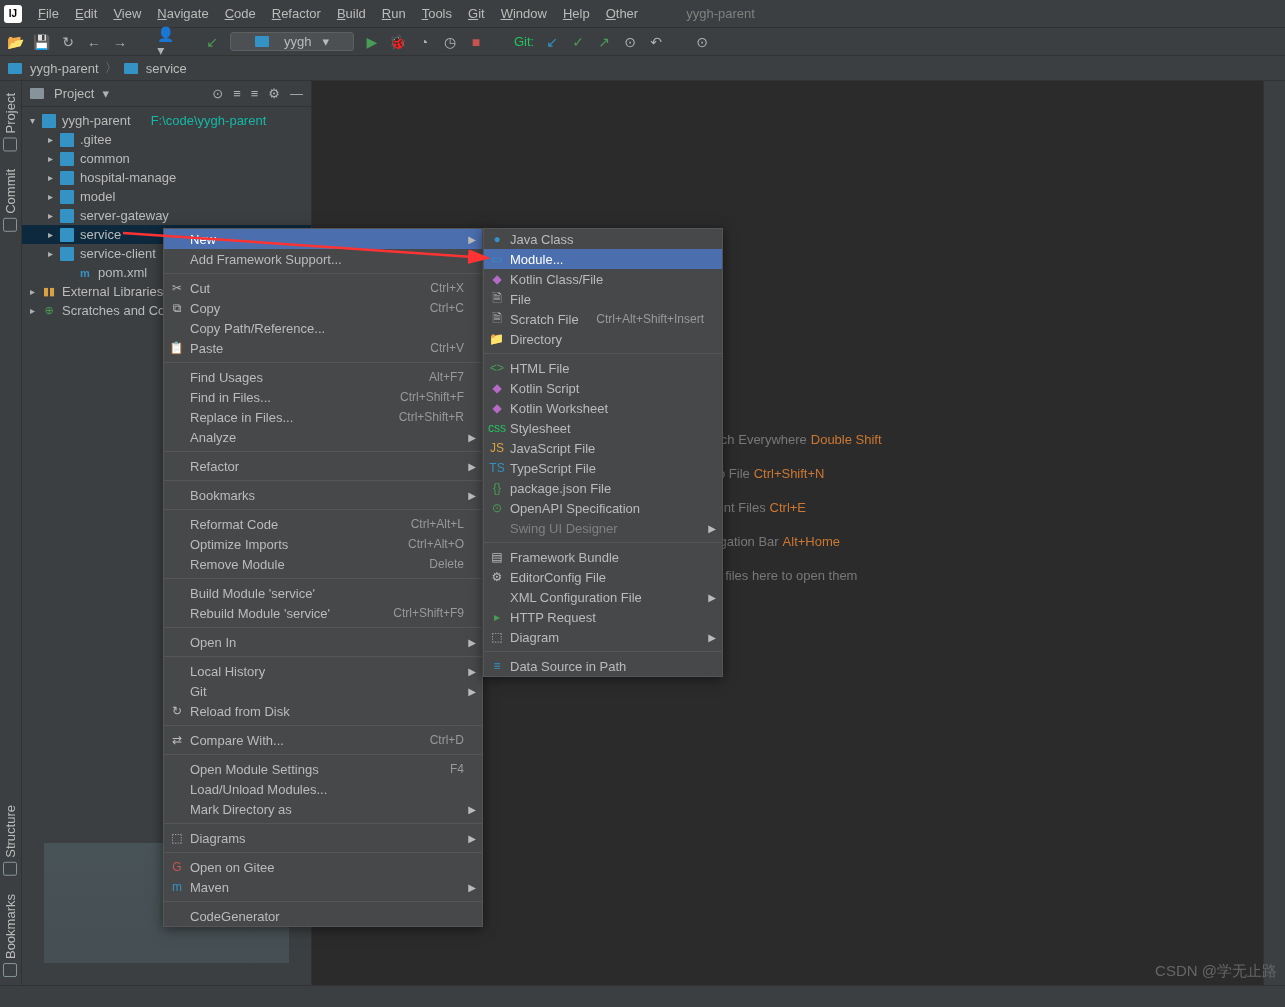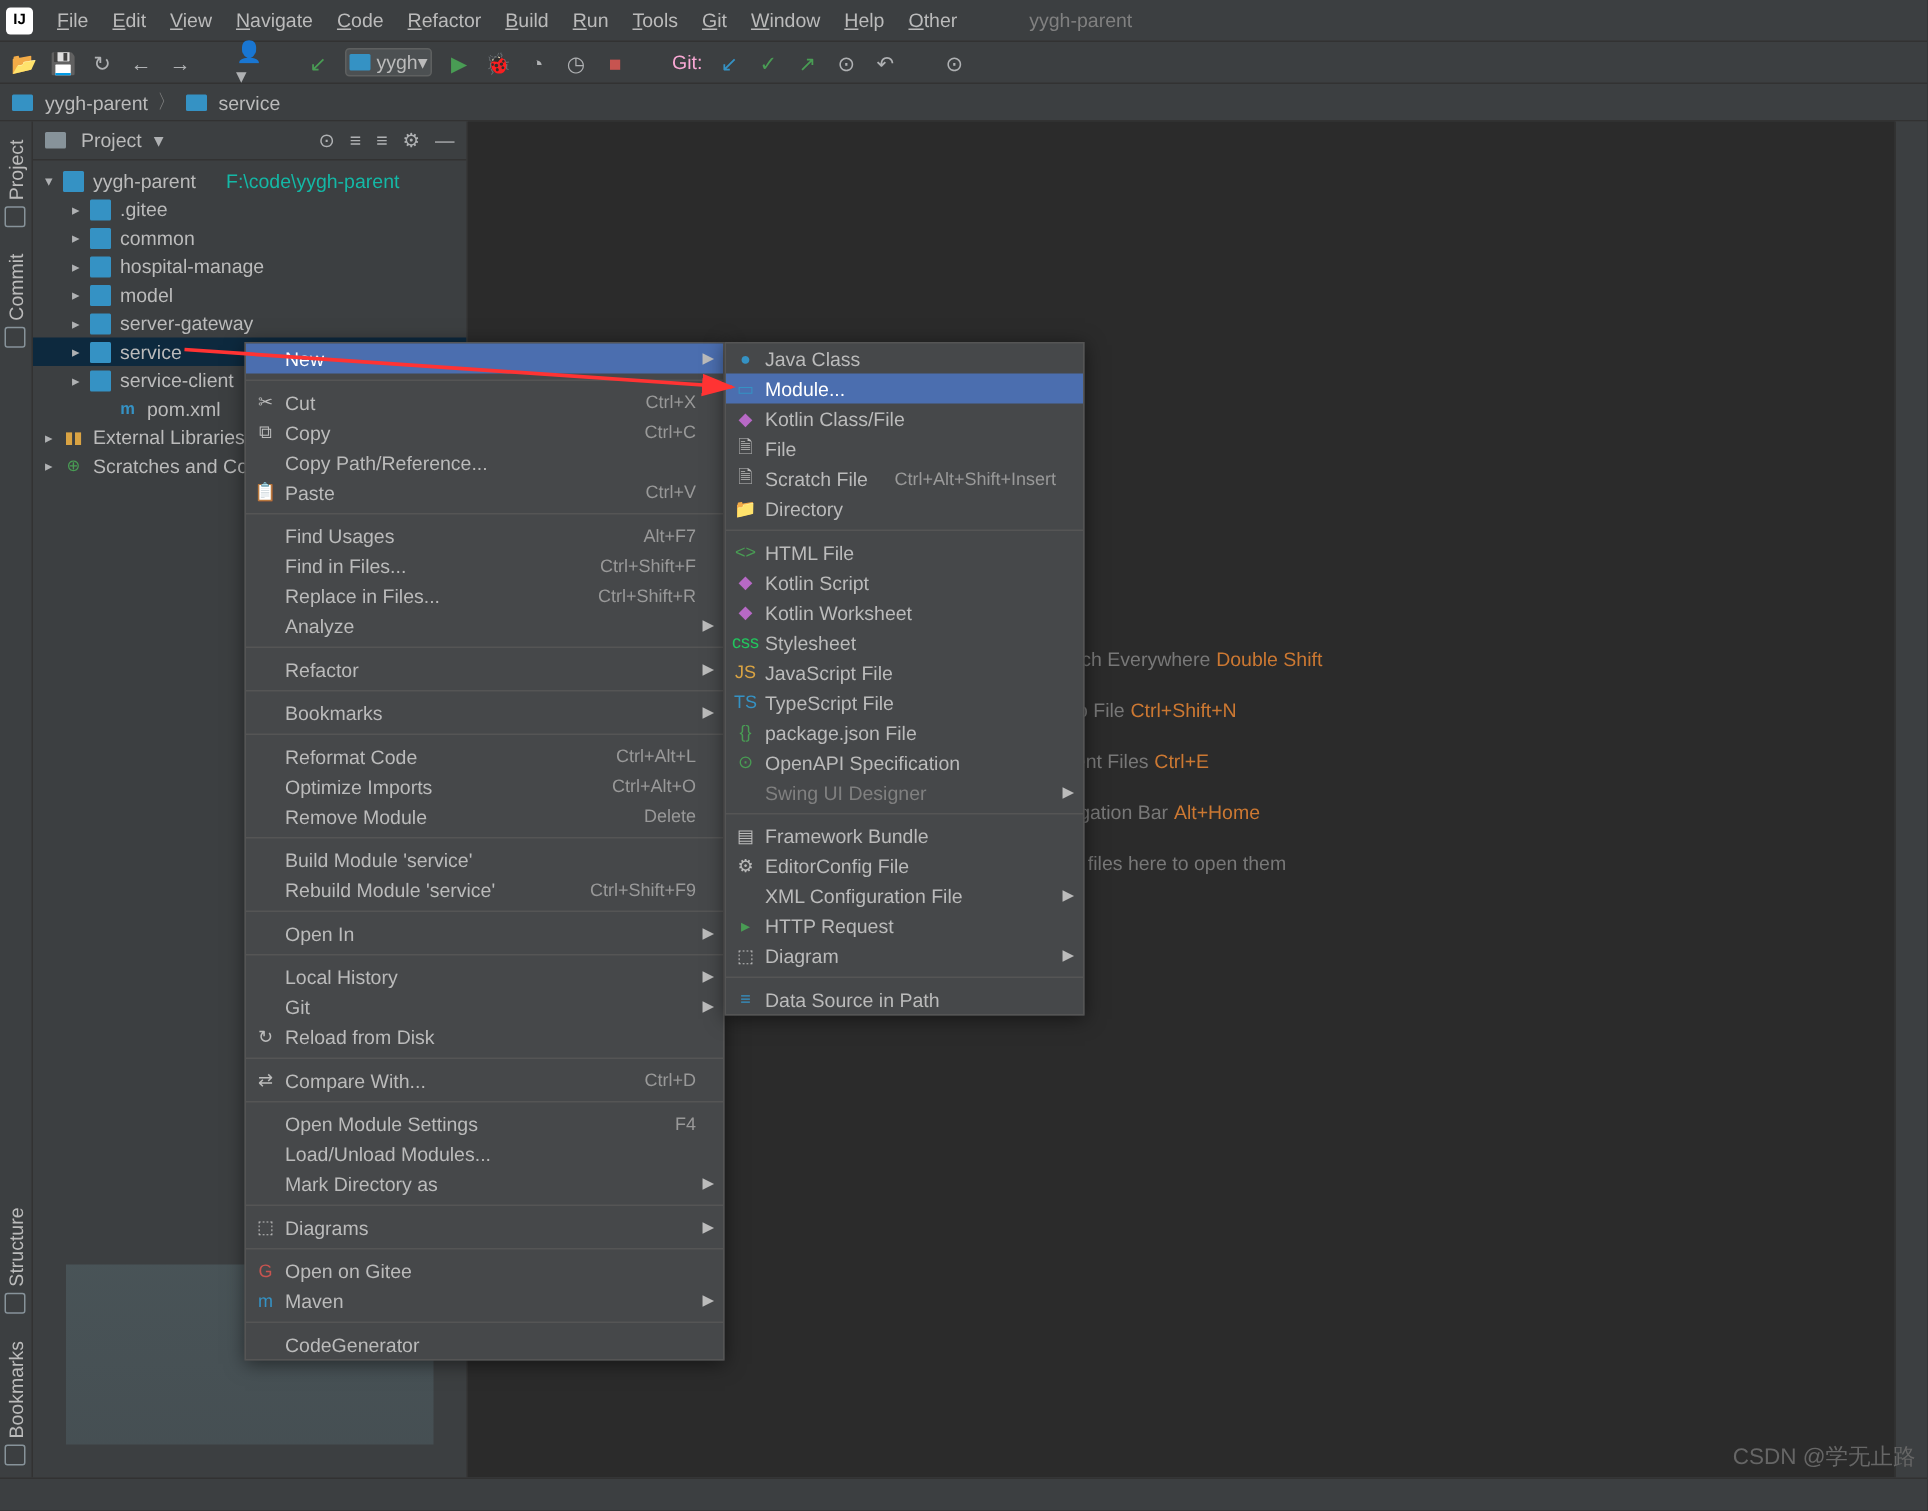--- a/index.html
+++ b/index.html
@@ -8,21 +8,21 @@
 
 .menubar { height:28px; background:#3c3f41; display:flex; align-items:center; padding:0 4px; border-bottom:1px solid #323232; }
 .app-ico { width:18px; height:18px; background:#fff; color:#000; font-weight:bold; font-size:10px; display:flex; align-items:center; justify-content:center; border-radius:3px; margin-right:8px; }
 .menu-item { padding:4px 8px; color:#bbbbbb; cursor:pointer; }
 .menu-item u { text-decoration:underline; }
 .proj-name { margin-left:40px; color:#808080; }
 
 
 .toolbar { height:28px; background:#3c3f41; display:flex; align-items:center; padding:0 8px; gap:10px; border-bottom:1px solid #323232; }
 .tool-ico { width:16px; height:16px; display:flex; align-items:center; justify-content:center; color:#afb1b3; cursor:pointer; font-size:14px; }
-.run-cfg { background:#4c5052; border:1px solid #5e6060; padding:1px 2px; border-radius:3px; display:flex; align-items:center; gap:0; font-size:12px; }
+.run-cfg { background:#4c5052; border:1px solid #5e6060; padding:1px 24px; border-radius:3px; display:flex; align-items:center; gap:11px; font-size:12px; }
 .green { color:#499c54; } .blue { color:#3592c4; } .red { color:#c75450; }
 
 
 .navbar { height:25px; background:#3c3f41; display:flex; align-items:center; padding:0 8px; gap:4px; border-bottom:1px solid #323232; }
 .folder-ico { width:14px; height:11px; background:#87939a; border-radius:1px; display:inline-block; margin-right:4px; position:relative; }
 .folder-ico.blue-folder { background:#3592c4; }
 .crumb { color:#bbbbbb; }
 .crumb-sep { color:#808080; margin:0 2px; }
 
 
@@ -99,21 +99,21 @@
       <span class="folder-ico blue-folder"></span>
       <span>yygh</span>
       <span>▾</span>
     </div>
   <span class="tool-ico green">▶</span>
   <span class="tool-ico green">🐞</span>
   <span class="tool-ico">◔</span>
   <span class="tool-ico">◷</span>
   <span class="tool-ico red">■</span>
   <span style="width:10px"></span>
-  <span style="color:#f9a8d4">Git:</span>
+  <span style="color:#22c55e">Git:</span>
   <span class="tool-ico blue">↙</span>
   <span class="tool-ico green">✓</span>
   <span class="tool-ico green">↗</span>
   <span class="tool-ico">⊙</span>
   <span class="tool-ico">↶</span>
   <span style="width:10px"></span>
   <span class="tool-ico">⊙</span>
 </div>
 
 <div class="navbar">
@@ -232,20 +232,23 @@
   </div>
 
   <div class="right-stripe"></div>
 </div>
 
 <div class="ctx-menu ctx1" id="ctx1">
     <div class="ctx-row hl">
       <span>New</span>
       <span class="ctx-arrow">▶</span>
     </div>
+    <div class="ctx-row">
+      <span>Add Framework Support...</span>
+    </div>
     <div class="ctx-sep"></div>
     <div class="ctx-row">
       <span class="ctx-ico" style="">✂</span>
       <span>Cut</span>
       <span class="ctx-short">Ctrl+X</span>
     </div>
     <div class="ctx-row">
       <span class="ctx-ico" style="">⧉</span>
       <span>Copy</span>
       <span class="ctx-short">Ctrl+C</span>

